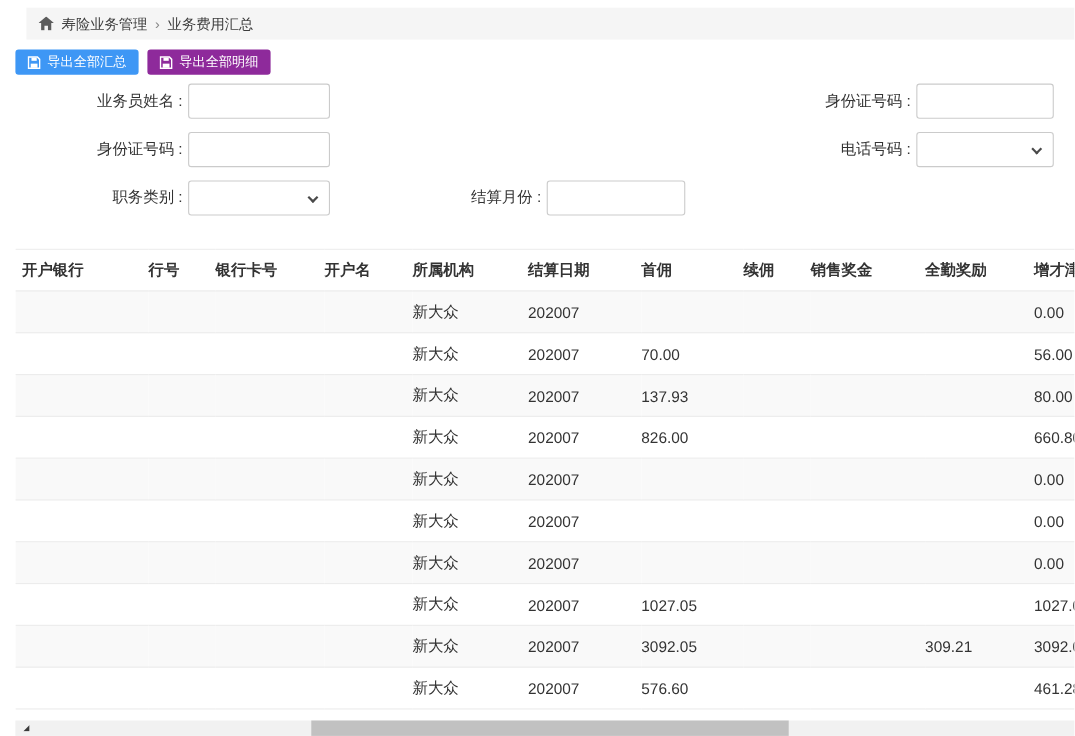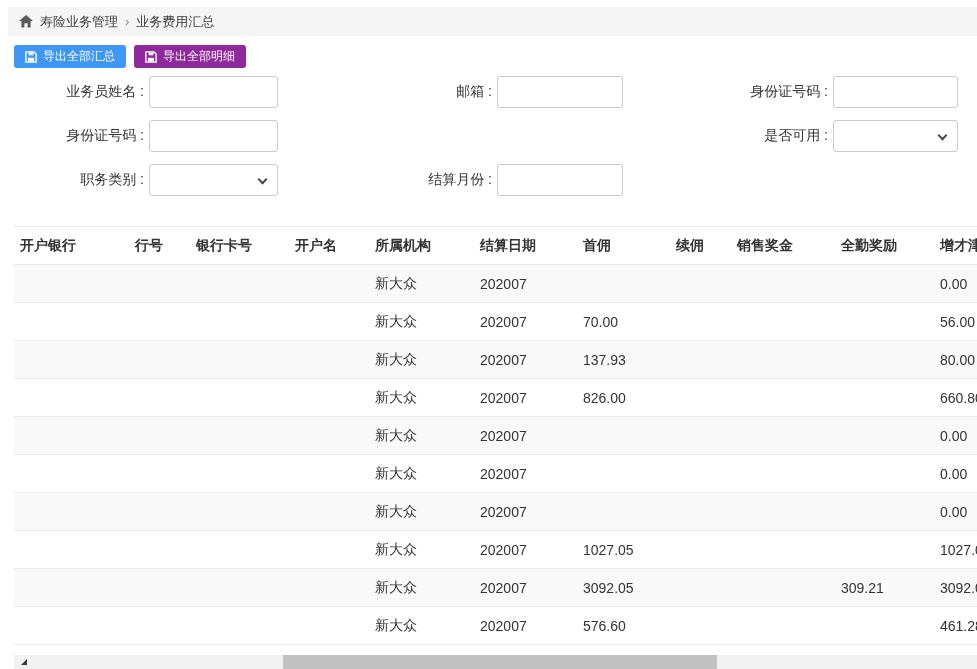--- a/index.html
+++ b/index.html
@@ -3,40 +3,40 @@
 <meta charset="utf-8">
 <style>
   * { margin:0; padding:0; box-sizing:border-box; }
   html,body { background:#fff; }
   .page {
     position:relative; width:977px; height:669px; overflow:hidden;
     background:#fff; font-family:"Liberation Sans","DejaVu Sans",sans-serif; color:#333;
   }
   
   .breadcrumb-bar {
-    position:absolute; left:8px; top:7px; right:0; height:29px;
+    position:absolute; left:24px; top:7px; right:0; height:29px;
     background:#f5f5f5; display:flex; align-items:center; gap:7px;
     padding-left:11px; font-size:13px; color:#3c3c3c;
   }
   .breadcrumb-bar .sep { color:#888; font-size:13px; }
   .crumb-link { cursor:pointer; }
   
   .toolbar { position:absolute; left:14px; top:45px; display:flex; gap:8px; }
   .btn {
     height:23px; display:inline-flex; align-items:center; gap:6px;
     padding:0 11px; border:none; border-radius:3px; color:#fff;
     font-size:12px; font-family:inherit; cursor:pointer; white-space:nowrap;text-align:center;
   }
   .btn-blue { background:#3e97f5; }
   .btn-purple { background:#8e2a9b; }
   .btn svg { display:block; }
   
   .field { position:absolute; height:32px; display:flex; align-items:center; font-size:14px; color:#333; }
   .flabel { display:inline-block; text-align:right; margin-right:5px; white-space:nowrap; }
-  .field.c1 { left:14px; }  .field.c1 .flabel { width:130px; }
+  .field.c1 { left:36px; }  .field.c1 .flabel { width:130px; }
   .field.c2 { left:380px; } .field.c2 .flabel { width:112px; }
   .field.c3 { left:715px; } .field.c3 .flabel { width:113px; }
   .r1 { top:76px; } .r2 { top:120px; } .r3 { top:164px; }
   .inp, .sel {
     height:32px; border:1px solid #cbcbcb; border-radius:3px; background:#fff;
     font-family:inherit; font-size:14px; padding:0 8px; outline:none;
   }
   .c1 .inp, .c1 .sel { width:129px; }
   .c2 .inp, .c2 .sel { width:126px; }
   .c3 .inp, .c3 .sel { width:125px; }
@@ -101,35 +101,31 @@
           </svg>
       </span>
       <span>导出全部明细</span>
     </button>
   </div>
 
   <div class="field c1 r1">
     <span class="flabel">业务员姓名 :</span>
     <input class="inp" value="" style="">
   </div>
-  <div class="field c2 r1">
-    <span class="flabel">邮箱 :</span>
-    <input class="inp" value="" style="">
-  </div>
   <div class="field c3 r1">
     <span class="flabel">身份证号码 :</span>
     <input class="inp" value="" style="">
   </div>
 
   <div class="field c1 r2">
     <span class="flabel">身份证号码 :</span>
     <input class="inp" value="" style="">
   </div>
   <div class="field c3 r2">
-    <span class="flabel">是否可用 :</span>
+    <span class="flabel">电话号码 :</span>
     <div class="sel">
         <span class="chev"></span>
       </div>
   </div>
 
   <div class="field c2 r3">
     <span class="flabel">结算月份 :</span>
     <input class="inp" value="" style="">
   </div>
   <div class="field c1 r3">

